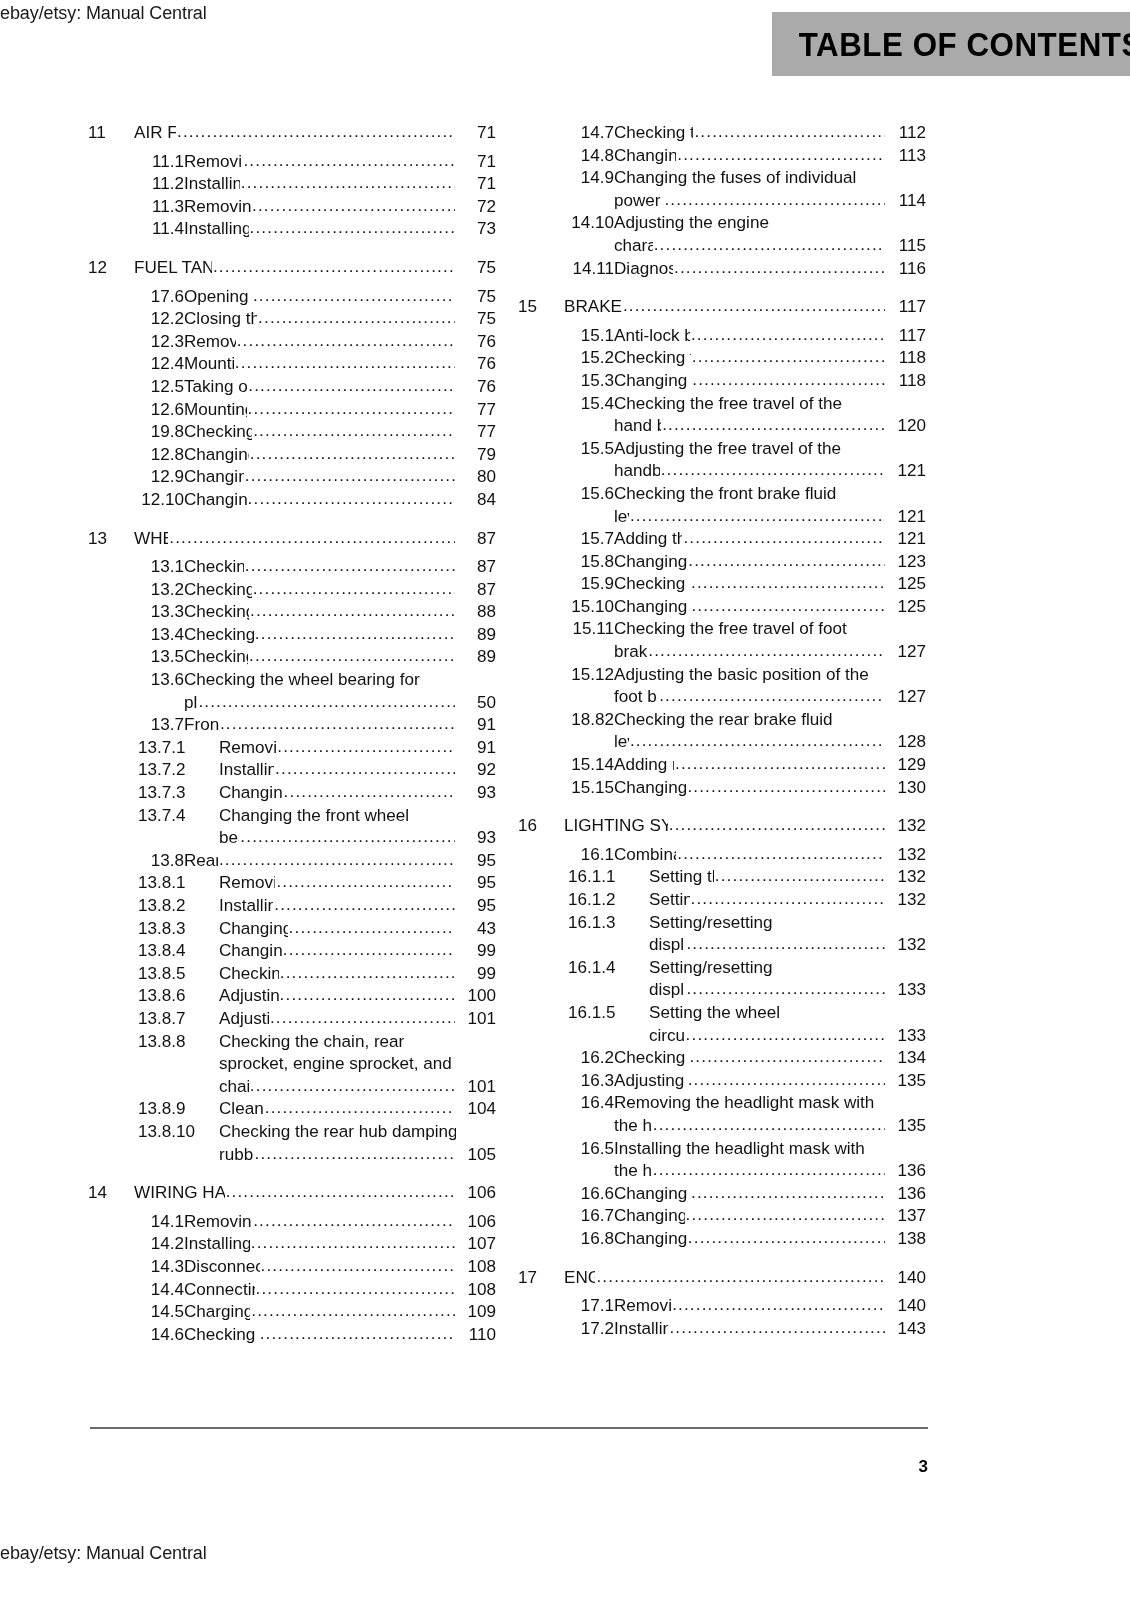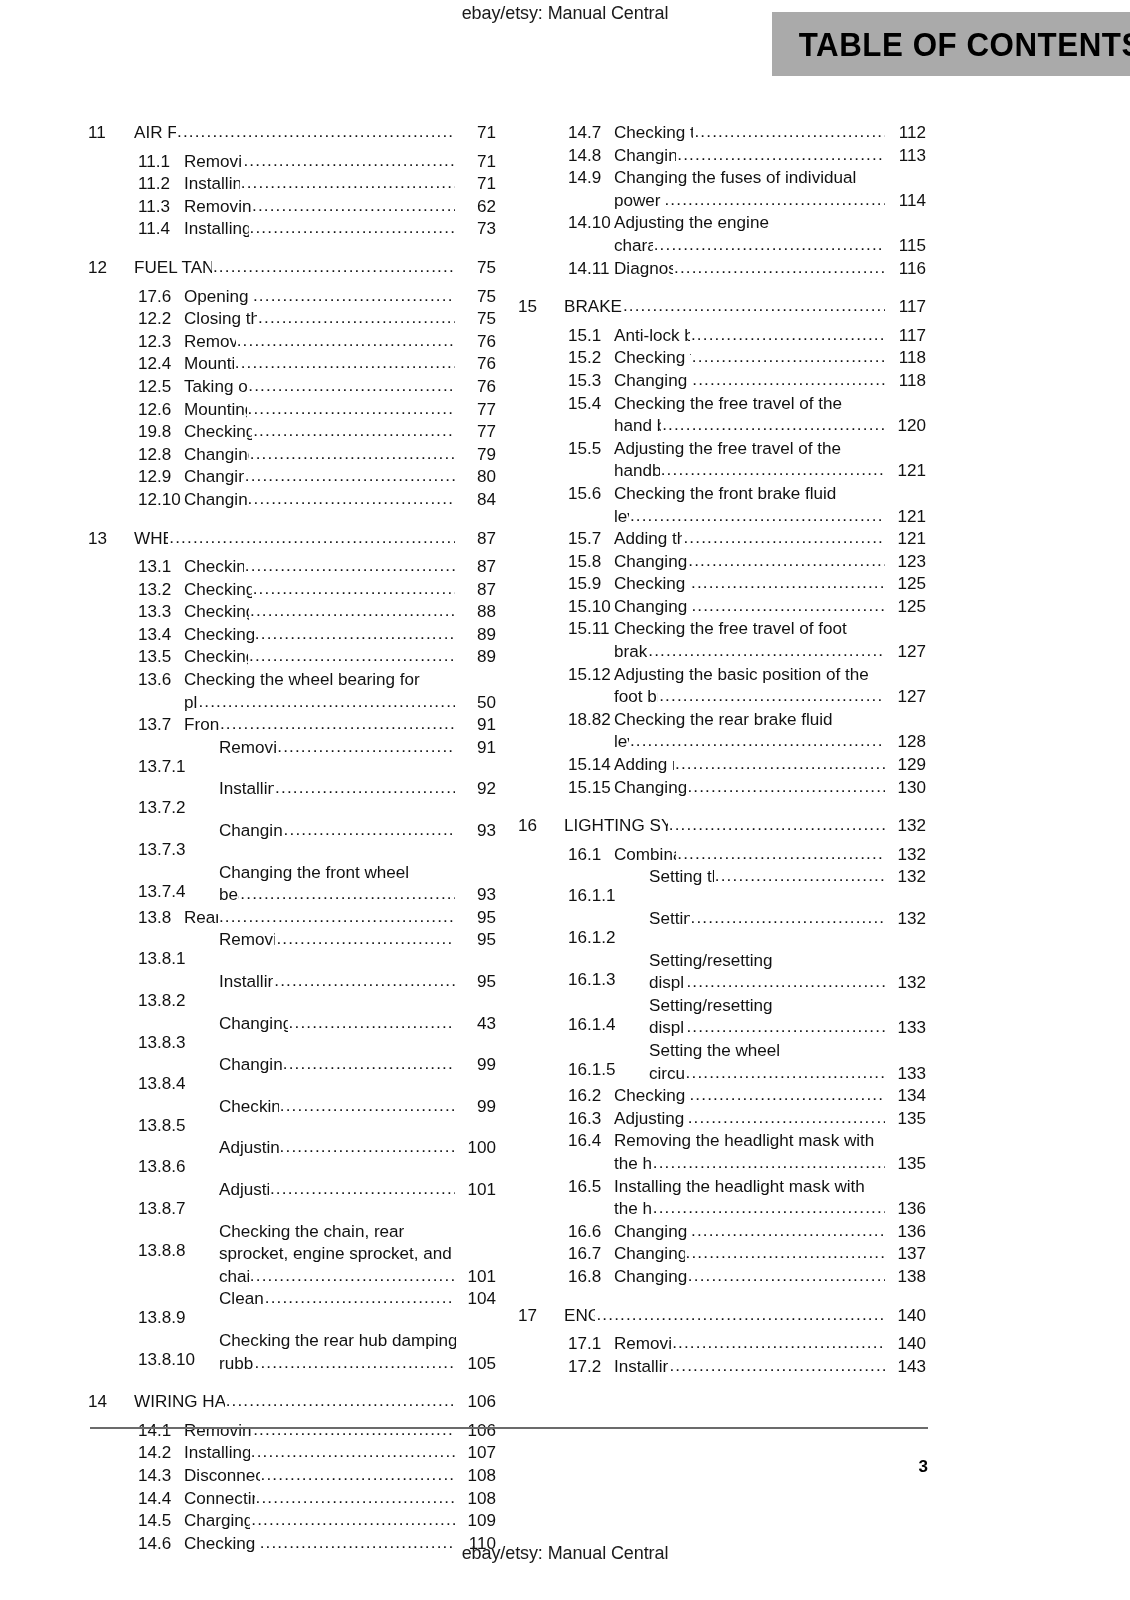--- a/index.html
+++ b/index.html
@@ -14,21 +14,20 @@
     font-family: "Liberation Sans", sans-serif;
     color: #111111;
     overflow: hidden;
   }
 
   
   .watermark {
     position: absolute;
     left: 0;
     width: 1130px;
-    text-align: center;
     font-family: "Liberation Sans", sans-serif;
     font-size: 18px;
     color: #1a1a1a;
     letter-spacing: -0.1px;
   }
   .watermark-top { top: 3px; }
   .watermark-bottom { top: 1543px; }
 
   
   .banner {
@@ -85,22 +84,22 @@
     margin-top: 16px;
     margin-bottom: 6px;
   }
   .row.chapter.first { margin-top: 0; }
 
   .num {
     flex: 0 0 auto;
     font-size: 17.1px;
   }
   .row.chapter .num { width: 46px; }
-  .row.section .num { width: 96px; padding-left: 50px; box-sizing: border-box; }
-  .row.subsection .num { width: 131px; padding-left: 50px; box-sizing: border-box; margin-top: 19px; }
+  .row.section .num { width: 96px; padding-left: 50px; box-sizing: border-box; text-align: right; }
+  .row.subsection .num { width: 131px; padding-left: 50px; box-sizing: border-box; }
 
   .body {
     flex: 1 1 auto;
     min-width: 0;
     white-space: normal;
   }
 
   .line {
     display: flex;
     align-items: baseline;
@@ -192,21 +191,21 @@
             <span class="pageno">71</span>
           </div>
         </div>
       </div>
       <div class="row section">
         <div class="num">11.3</div>
         <div class="body">
           <div class="line">
             <span class="label">Removing the air filter box</span>
             <span class="leader"></span>
-            <span class="pageno">62</span>
+            <span class="pageno">72</span>
           </div>
         </div>
       </div>
       <div class="row section">
         <div class="num">11.4</div>
         <div class="body">
           <div class="line">
             <span class="label">Installing the air filter box</span>
             <span class="leader"></span>
             <span class="pageno">73</span>

